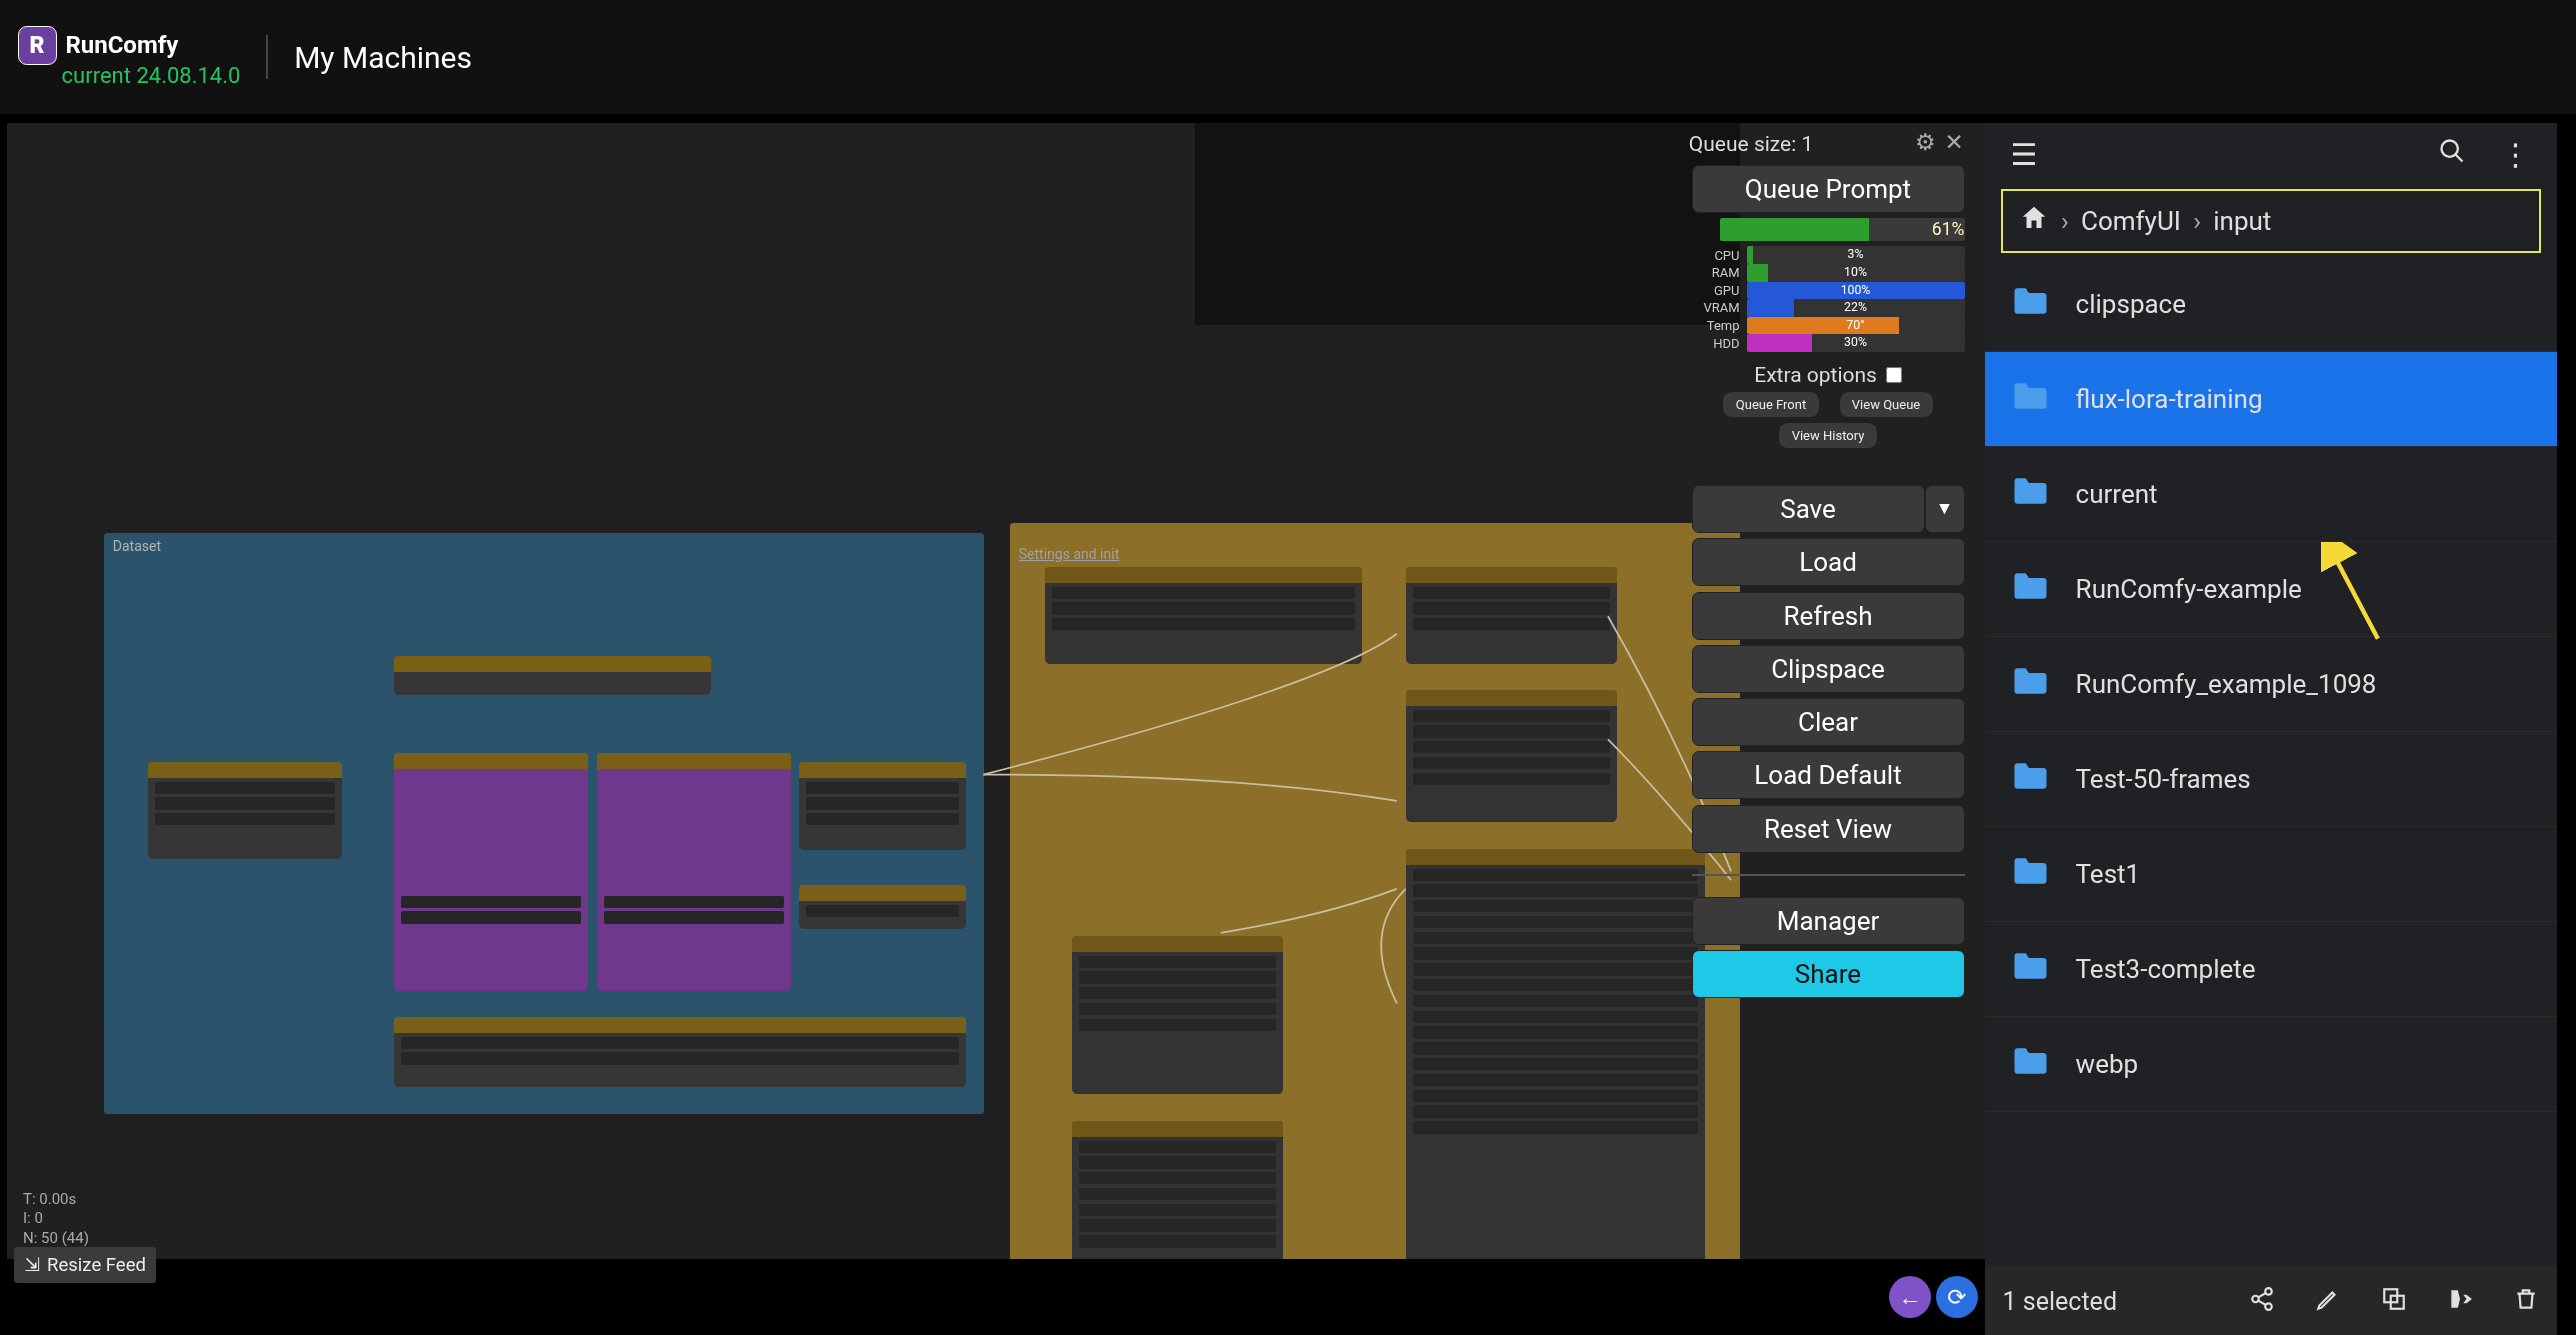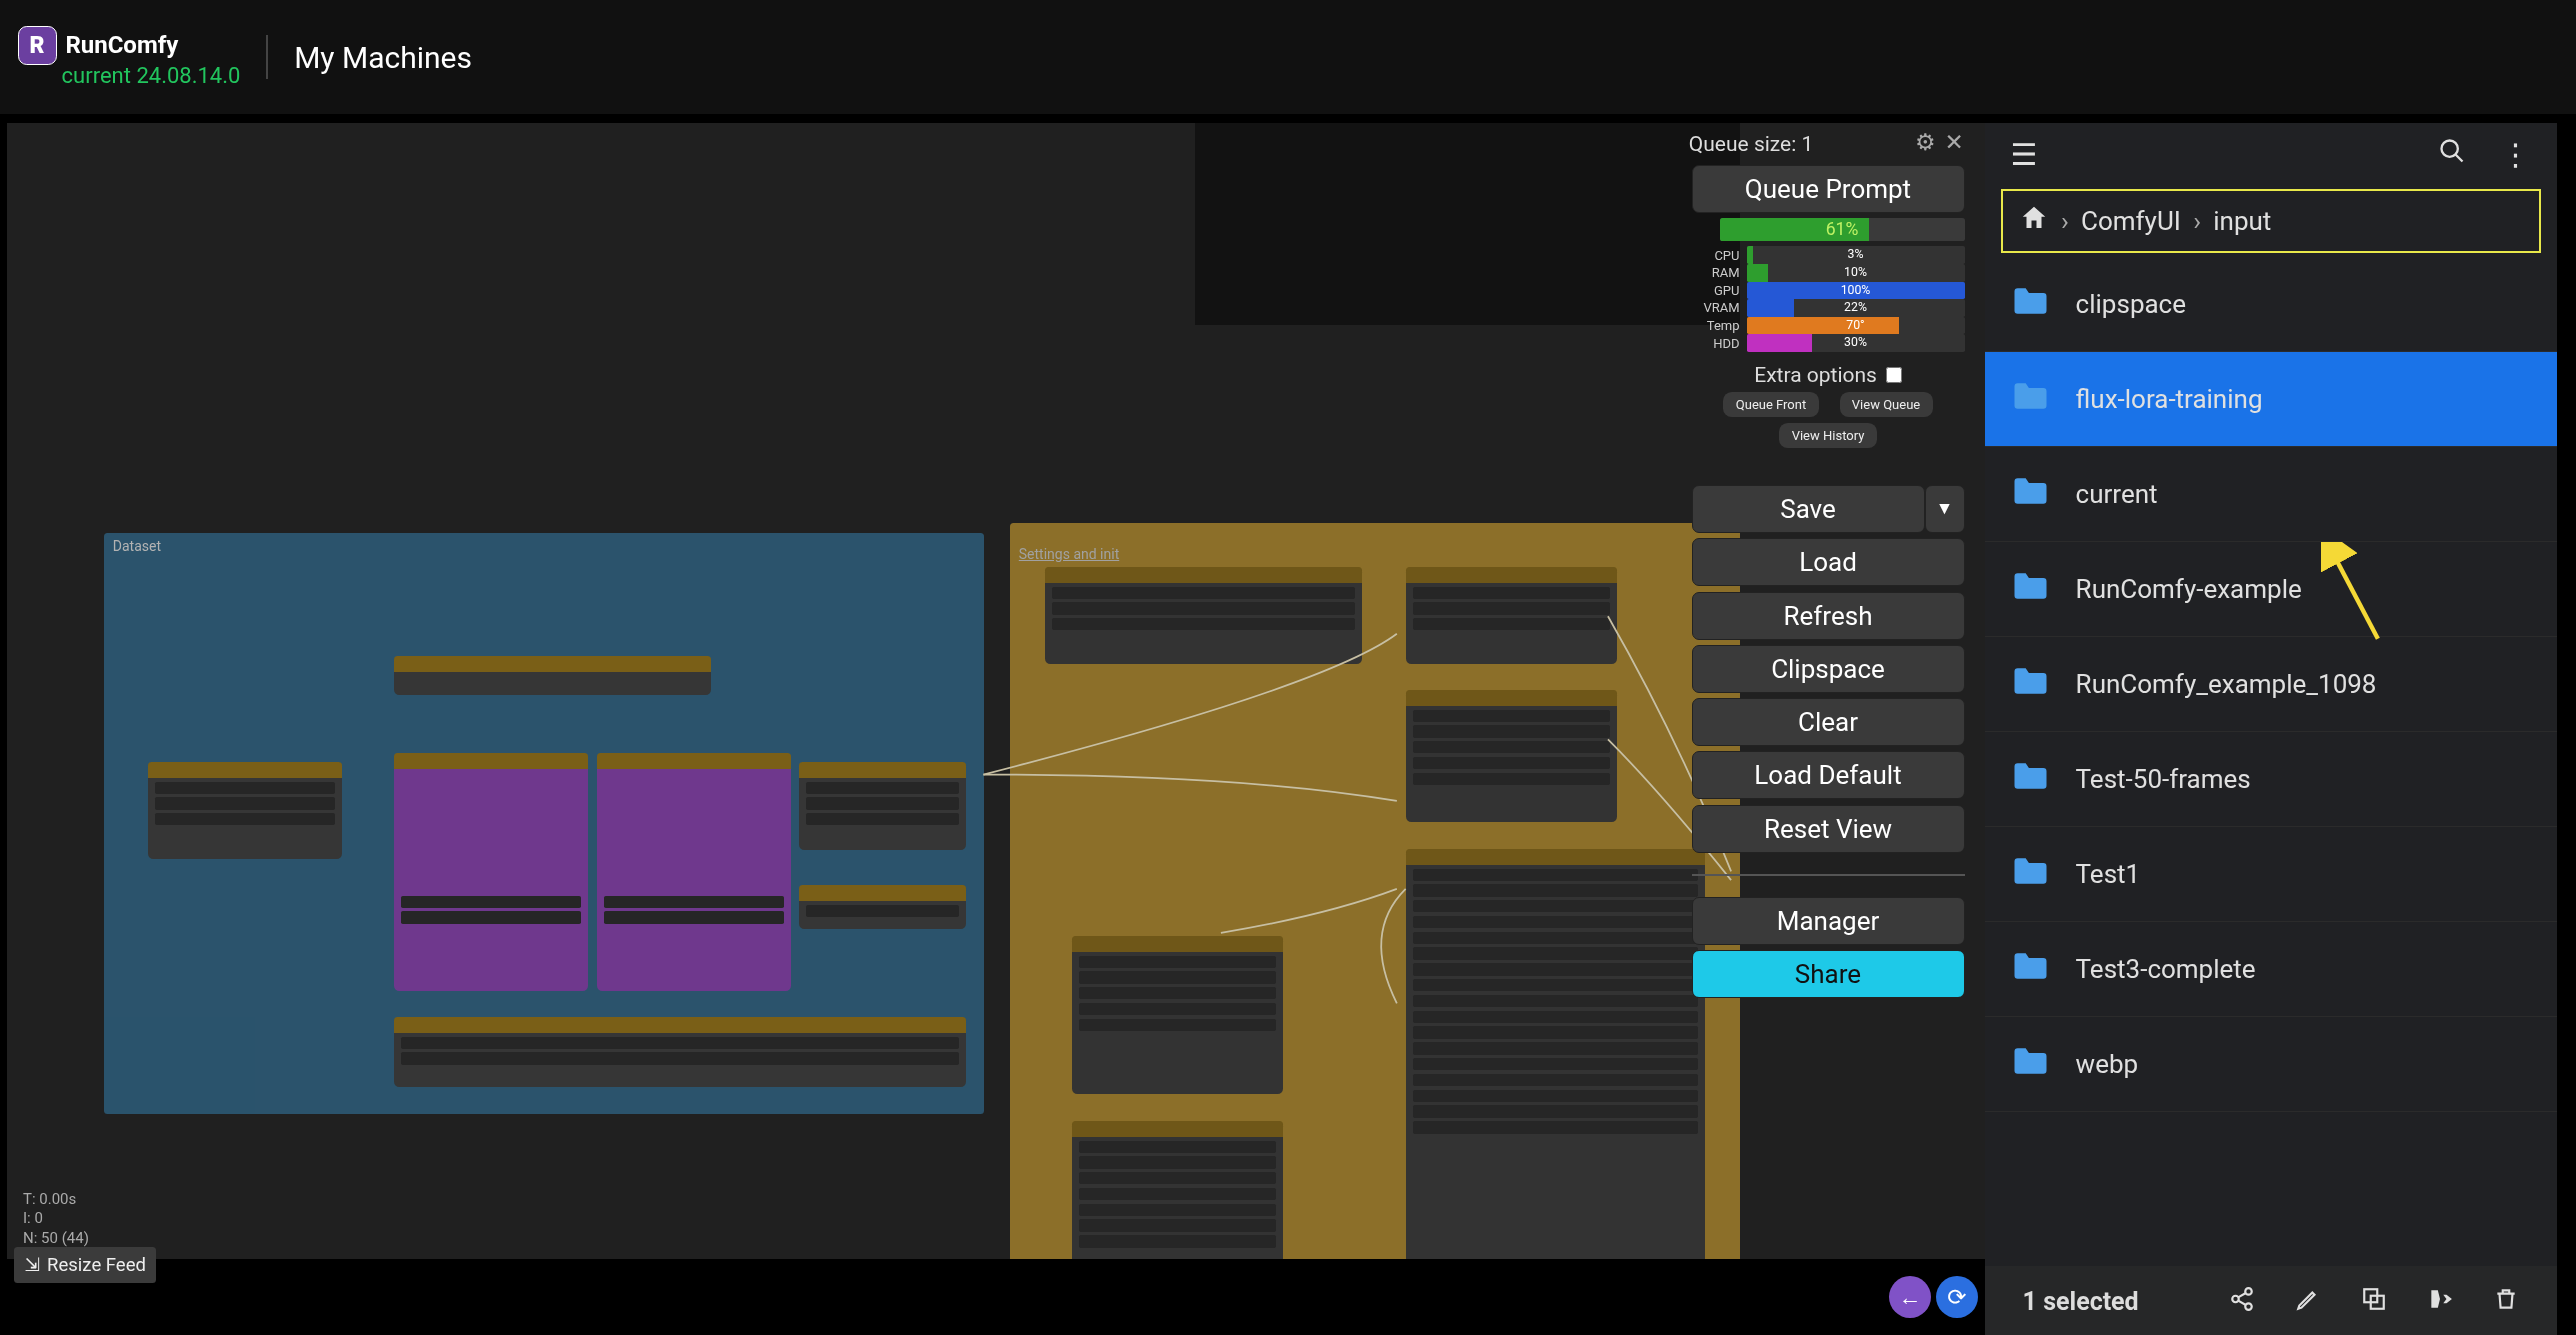--- a/index.html
+++ b/index.html
@@ -34,21 +34,21 @@
 .brown-cap { background:#8a6a16; height:16px; border-radius:3.5px 3.5px 0 0; }
 
 
 .control-panel { position: absolute; top: 132px; right: 607px; width: 282px; background: rgba(30,30,30,0.0); display:flex; flex-direction:column; align-items:center; gap:5.3px; }
 .queue-size { font-size: 21px; color:#ddd; margin-bottom:3.5px; align-self:flex-start; margin-left:1.8px;}
 .panel-head-icons { position:absolute; top:-3.5px; right:5.3px; display:flex; gap:8.8px; }
 .icon-btn { color:#aaa; cursor:pointer; font-size:23px; }
 .big-btn { width: 273px; height: 48px; background:#3a3a3a; color:#fff; font-size:26px; border:0.9px solid #222; border-radius:7px; display:flex; align-items:center; justify-content:center; cursor:pointer; }
 .progress-row { width: 245px; height: 23px; background:#3a3a3a; position:relative; border-radius:2.6px; overflow:hidden; margin-left:28px; }
 .progress-fill { position:absolute; top:0; left:0; height:100%; background:#2e9e2e; }
-.progress-text { position:absolute; width:100%; text-align:center; font-size:17.6px; color:#bef264; line-height:23px; }
+.progress-text { position:absolute; width:100%; text-align:right; font-size:17.6px; color:#fef9c3; line-height:23px; }
 
 .sysrow { display:flex; align-items:center; width:273px; gap:7px; }
 .syslabel { width:48px; text-align:right; font-size:13px; color:#ccc; }
 .sysbar { flex:1; height:17.6px; background:#333; position:relative; overflow:hidden; border-radius:1.8px;}
 .sysfill { position:absolute; top:0; left:0; height:100%; }
 .systext { position:absolute; width:100%; text-align:center; font-size:12.3px; line-height:17.6px; color:#fff;}
 
 .extra-row { display:flex; align-items:center; gap:8.8px; font-size:21px; color:#ddd; margin-top:5.3px;}
 .chk { width:16px; height:16px; }
 
@@ -72,21 +72,21 @@
 .breadcrumb { margin: 3.5px 16px; border:2.6px solid #e8e84a; padding:12.3px 16px; display:flex; align-items:center; gap:12.3px; font-size:26px; color:#e0e0e0; }
 .bc-chevron { color:#aaa; }
 .home-icon-svg { width:30px; height:30px; }
 
 .name-header { display:flex; align-items:center; gap:14px; padding:16px 26px; font-size:26px; color:#e0e0e0; }
 .folder-list { flex:1; overflow:hidden; }
 .folder-item { display:flex; align-items:center; gap:26px; padding:28px 26px; font-size:26px; color:#e0e0e0; cursor:pointer; border-bottom:0.9px solid #2b2b2b;}
 .folder-item.selected { background:#1a73e8; }
 .folder-icon-svg { width:39px; height:32px; }
 
-.fp-bottom { height:70px; display:flex; align-items:center; padding:0 38px; gap:40px; background:#262728; font-size:25px;font-weight:bold; }
+.fp-bottom { height:70px; display:flex; align-items:center; padding:0 18px; gap:40px; background:#262728; font-size:25px; }
 .fp-bottom .sel-count { flex:0 0 auto; color:#ddd; }
 .fp-spacer { flex:1; }
 
 
 .float-btns { position:absolute; bottom:17.6px; right:598px; display:flex; gap:5.3px; }
 .circle-btn { width:42px; height:42px; border-radius:50%; display:flex; align-items:center; justify-content:center; font-size:23px; color:#fff; cursor:pointer;}
 .cb-purple { background:#8052c7; }
 .cb-blue { background:#2b6fe0; }
 
 

